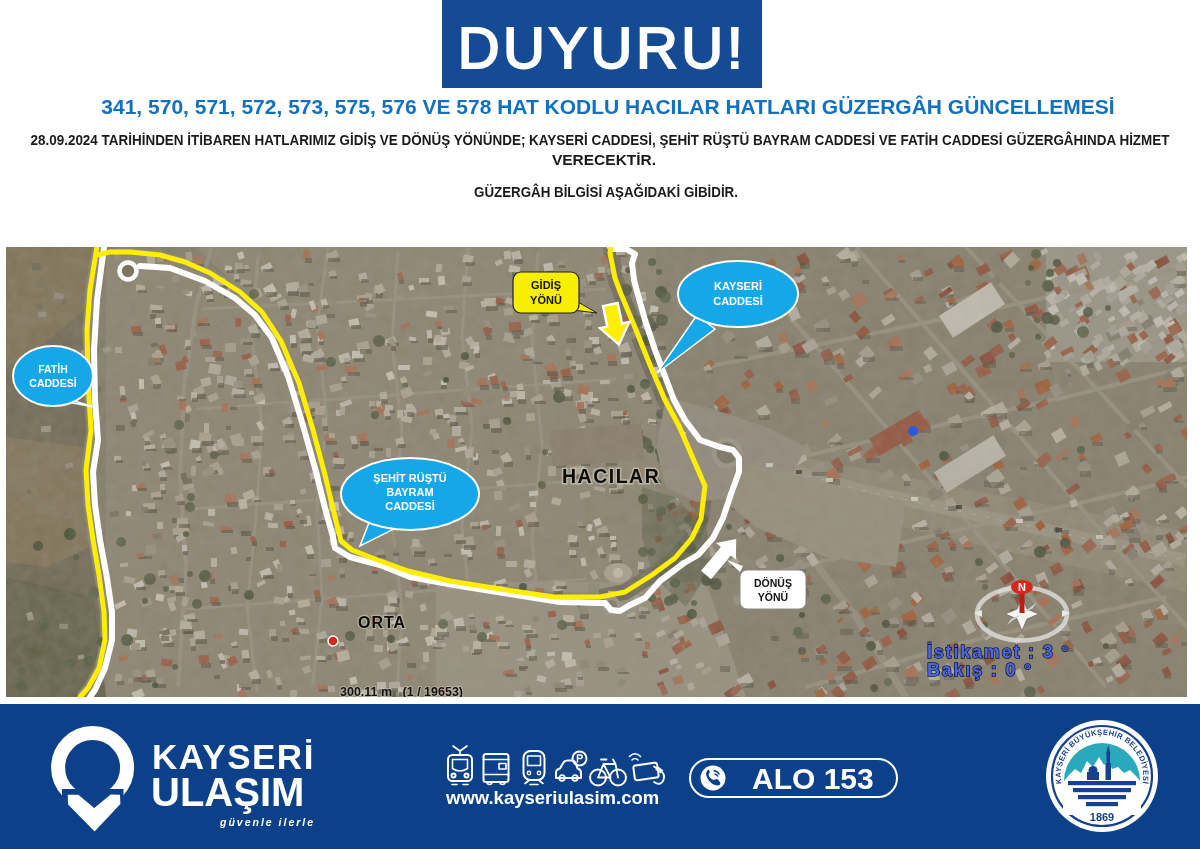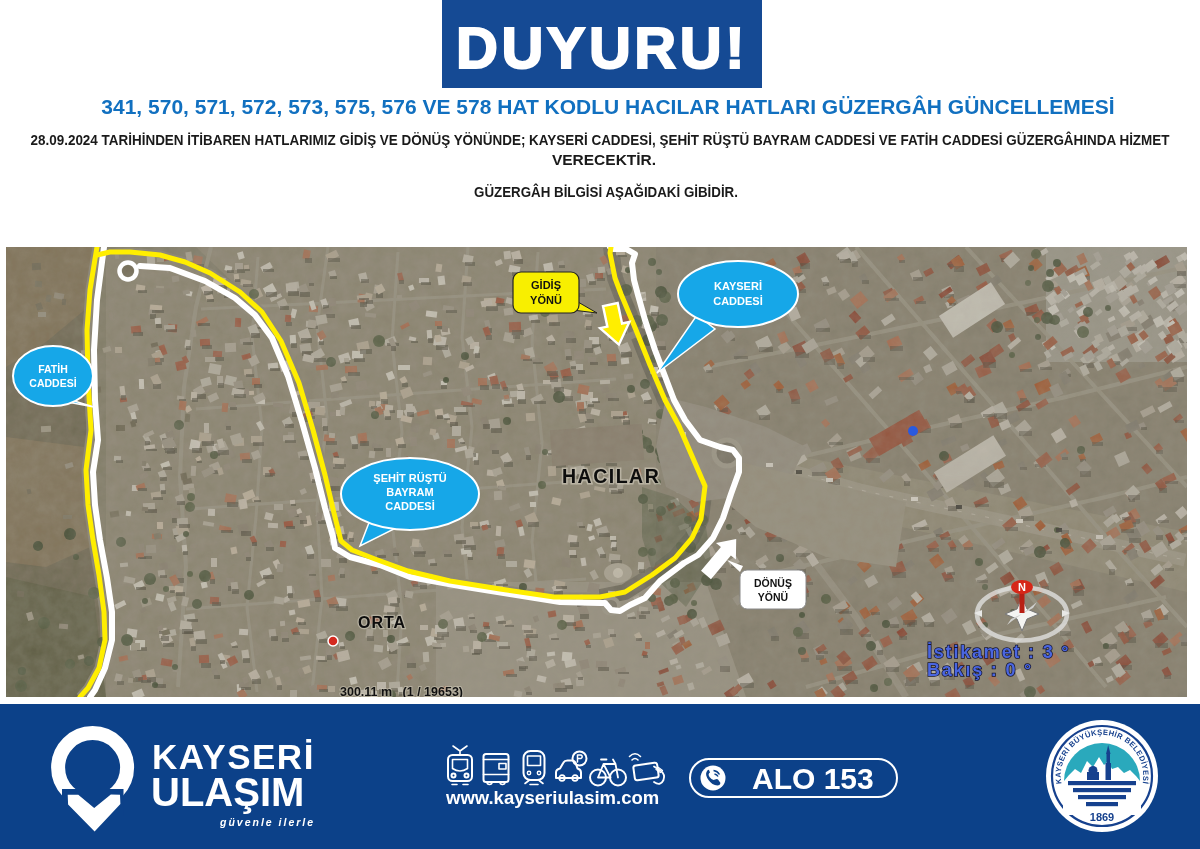--- a/index.html
+++ b/index.html
@@ -1,16 +1,16 @@
 <!DOCTYPE html>
 <html><head><meta charset="utf-8"><style>
 *{margin:0;padding:0;box-sizing:border-box}
 body{width:1200px;height:849px;position:relative;background:#fff;font-family:"Liberation Sans",sans-serif;overflow:hidden}
 .abs{position:absolute}
-.duyuru{left:442px;top:0;width:320px;height:88px;background:#154a94;color:#fff;font-weight:bold;font-size:58px;text-align:center;line-height:96px;letter-spacing:3.5px;-webkit-text-stroke:2px #fff}
+.duyuru{left:442px;top:0;width:320px;height:88px;background:#154a94;color:#fff;font-weight:normal;font-size:58px;text-align:center;line-height:96px;letter-spacing:3.5px;-webkit-text-stroke:2px #fff}
 .h1{left:8px;top:95px;width:1200px;text-align:center;color:#1170c0;font-weight:bold;font-size:21px;letter-spacing:0px}
 .h2a{left:600px;top:131px;color:#1a1a1a;font-weight:bold;font-size:15.5px;white-space:nowrap;transform:translateX(-50%) scaleX(0.868)}
 .h2b{left:4px;top:151px;width:1200px;text-align:center;color:#1a1a1a;font-weight:bold;font-size:15.5px}
 .h3{left:606px;top:183px;color:#1a1a1a;font-weight:bold;font-size:15.5px;white-space:nowrap;transform:translateX(-50%) scaleX(0.86)}
 .footer{left:0;top:704px;width:1200px;height:145px;background:#0c4189}
 </style></head>
 <body>
 <div class="abs duyuru">DUYURU!</div>
 <div class="abs h1">341, 570, 571, 572, 573, 575, 576 VE 578 HAT KODLU HACILAR HATLARI GÜZERGÂH GÜNCELLEMESİ</div>
 <div class="abs h2a">28.09.2024 TARİHİNDEN İTİBAREN HATLARIMIZ GİDİŞ VE DÖNÜŞ YÖNÜNDE; KAYSERİ CADDESİ, ŞEHİT RÜŞTÜ BAYRAM CADDESİ VE FATİH CADDESİ GÜZERGÂHINDA HİZMET</div>

